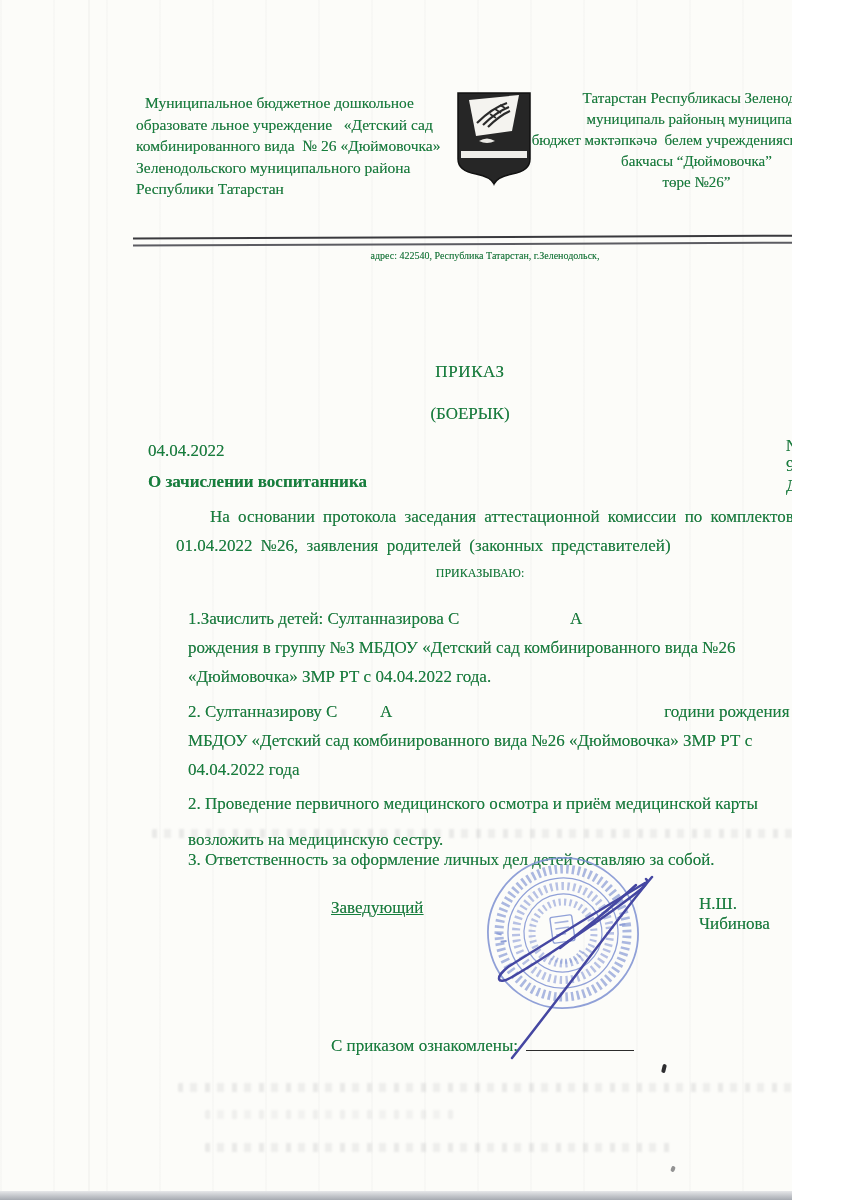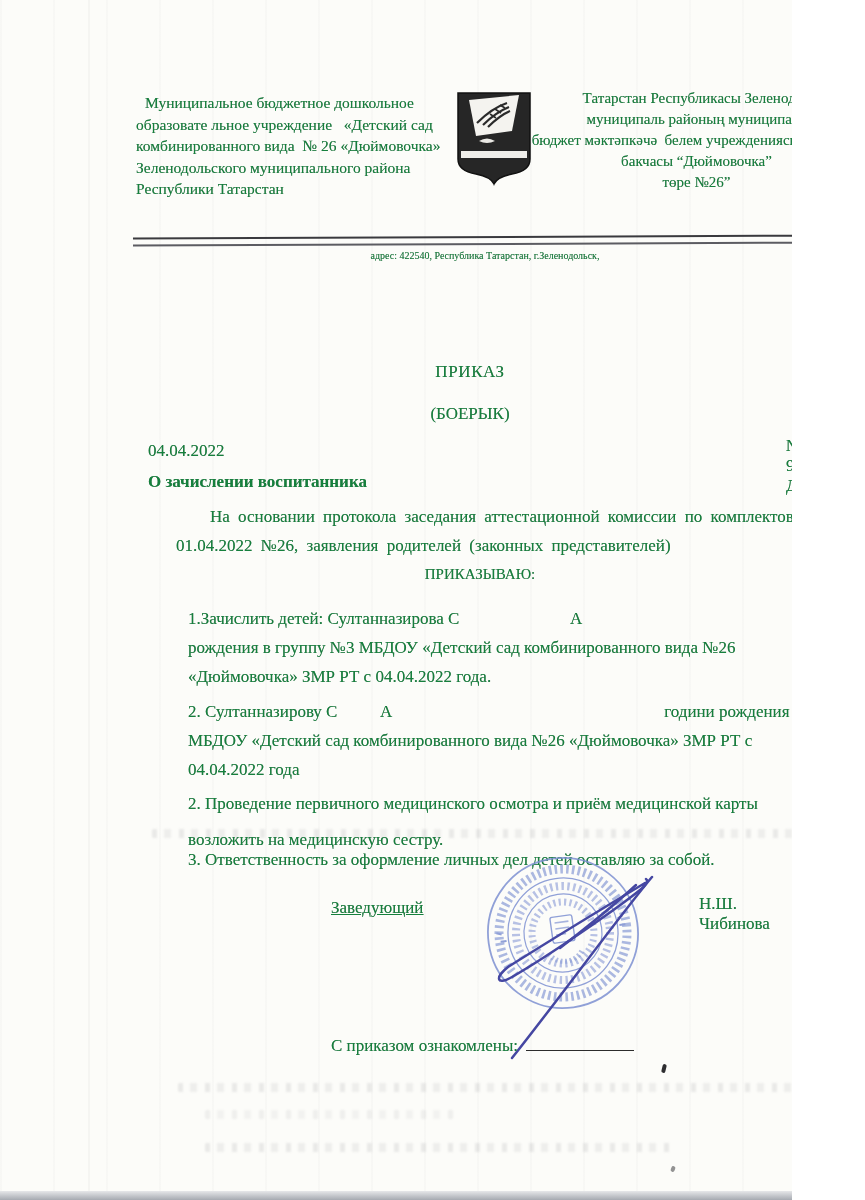--- a/index.html
+++ b/index.html
@@ -26,21 +26,21 @@
         transform:rotate(-0.25deg);}
   .address{left:140px;top:243px;width:690px;text-align:center;font-size:10px;line-height:26px;}
 
   .title{left:140px;top:362px;width:660px;text-align:center;font-size:17px;letter-spacing:.6px;}
   .subtitle{left:140px;top:404px;width:660px;text-align:center;font-size:17px;}
   .doc-date{left:148px;top:441px;font-size:17px;}
   .doc-number{left:786px;top:436px;font-size:17px;}
   .subject{left:148px;top:472px;font-size:17px;font-weight:bold;}
 
   .intro{left:148px;top:502px;width:706px;font-size:17px;line-height:29px;text-indent:34px;word-spacing:4px;margin-left:28px;}
-  .resolution{left:140px;top:566px;width:680px;text-align:center;font-size:15px;}
+  .resolution{left:140px;top:566px;width:680px;text-align:center;font-size:12px;}
 
   .item{left:148px;width:706px;font-size:17px;line-height:29px;margin-left:40px;}
   .item1{top:604px;}
   .item2{top:697px;}
   .item3{top:786px;line-height:36px;}
   .item4{top:845px;}
 
   .sig-role{left:331px;top:898px;font-size:17px;text-decoration:underline;}
   .sig-name{left:699px;top:894px;font-size:17px;}
   .ack{left:331px;top:1036px;font-size:17px;}

